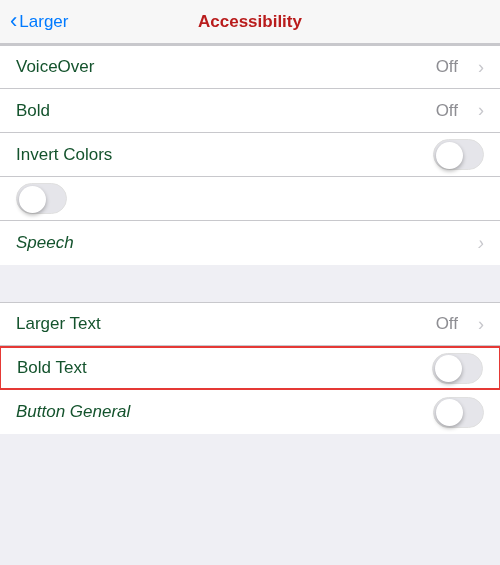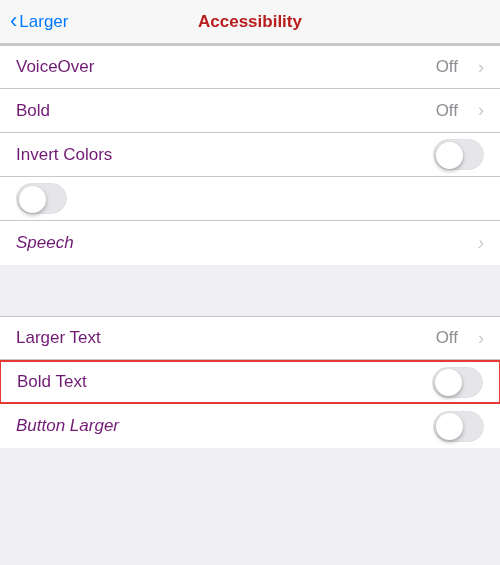--- a/index.html
+++ b/index.html
@@ -47,21 +47,21 @@
 
     .nav-title {
       font-size: 17px;
       font-weight: 600;
       color: #b91c1c;
     }
 
     
     .section-group {
       background: #fff;
-      margin-top: 16px;
+      margin-top: 2px;
     }
 
     .section-spacer {
       height: 35px;
       background: #efeff4;
     }
 
     
     .table-row {
       display: flex;
@@ -74,21 +74,21 @@
       position: relative;
     }
 
     .table-row:last-child {
       border-bottom: none;
       font-style: italic;
     }
 
     .row-label {
       font-size: 17px;
-      color: #701a75;
+      color: #14532d;
     }
 
     .row-right {
       display: flex;
       align-items: center;
       gap: 20px;
       color: #8e8e93;
       font-size: 17px;
       text-align: center;
     }
@@ -197,16 +197,16 @@
       <span class="chevron">›</span>
     </div>
   </div>
 
   <div class="table-row bold-text-row">
     <span class="row-label">Bold Text</span>
     <div class="toggle"></div>
   </div>
 
   <div class="table-row">
-    <span class="row-label">Button Larger</span>
+    <span class="row-label">Button General</span>
     <div class="toggle"></div>
   </div>
 </div>
 
 </body></html>

